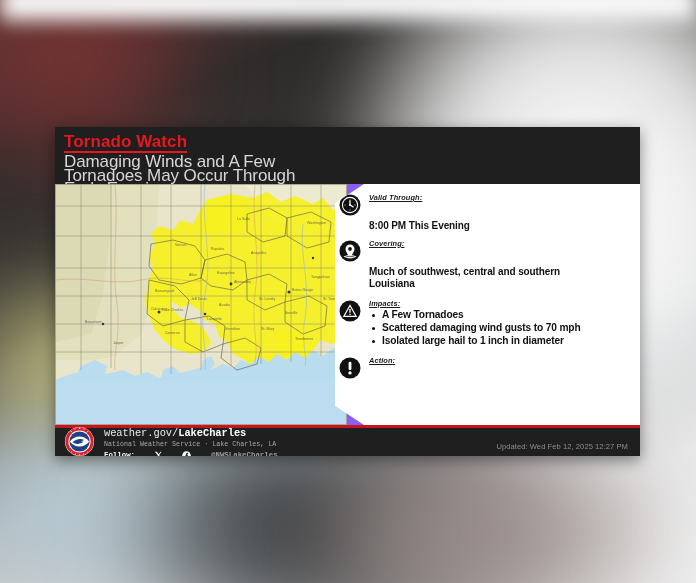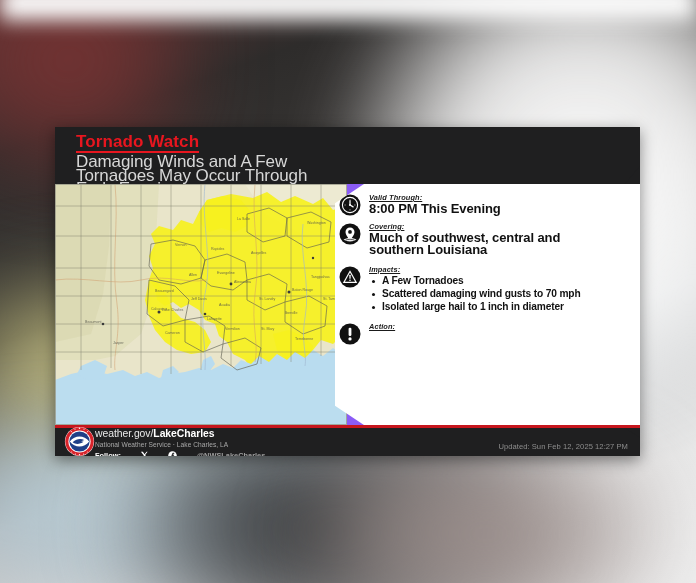--- a/index.html
+++ b/index.html
@@ -38,21 +38,21 @@
     box-shadow:0 4px 14px rgba(0,0,0,.45);
     background:#1f1f20;overflow:hidden;
   }
 
   
   .hdr{position:relative;height:57px;background:#1f1f20;}
   .hdr-clip{position:absolute;inset:0;background:#1f1f20;
     clip-path:polygon(0 0,100% 0,100% 68%,97.4% 100%,0 100%);}
   .hdr-red{position:absolute;left:0;top:57px;height:3px;width:100%;background:#c6161d;
     clip-path:polygon(0 0,100% 0,100% 100%,0 100%);}
-  .hdr-inner{position:relative;padding:5px 0 0 21px;}
+  .hdr-inner{position:relative;padding:5px 0 0 9px;}
   .title{
     display:inline-block;color:#e8161f;font-size:17px;font-weight:bold;
     letter-spacing:.1px;line-height:19px;border-bottom:2px solid #e8161f;padding-bottom:0px;
   }
   .subtitle{color:#d7d7d7;font-size:17px;line-height:13.6px;font-weight:400;
     margin-top:2px;max-width:272px;letter-spacing:-.1px;}
 
   
   .body-row{position:relative;height:241px;background:#8b5cf6;}
 
@@ -63,41 +63,41 @@
   
   .panel{
     position:absolute;left:280px;top:0;width:305px;height:241px;background:#ffffff;
     clip-path:polygon(9.5% 0,100% 0,100% 100%,9.5% 100%,0 92%,0 8%);
   }
   .panel-pad{padding:9px 8px 0 34px;}
   .sec{position:relative;margin-bottom:6px;}
   .sec .ico{position:absolute;left:-30px;top:1px;width:22px;height:22px;}
   .lbl{font-size:7.4px;font-weight:bold;font-style:italic;color:#1a1a1a;
     text-decoration:underline;letter-spacing:.1px;line-height:9px;}
-  .val{font-size:13px;font-weight:bold;color:#111;line-height:12.6px;margin-top:1px;
+  .val{font-size:10px;font-weight:bold;color:#111;line-height:12.6px;margin-top:18px;
     letter-spacing:-.1px;}
   ul.b1{list-style:none;margin:1px 0 0 0;padding:0;}
   ul.b1>li{position:relative;padding-left:13px;font-size:10.2px;font-weight:bold;color:#111;
     line-height:12.4px;margin-bottom:.5px;letter-spacing:-.15px;}
   ul.b1>li::before{content:"";position:absolute;left:3px;top:5px;width:3.4px;height:3.4px;
     background:#111;border-radius:50%;}
   ul.b2{list-style:none;margin:0;padding:0;}
   ul.b2>li{position:relative;padding-left:15px;font-size:9.1px;font-weight:bold;color:#111;
     line-height:11.2px;margin-bottom:0;letter-spacing:-.15px;}
   ul.b2>li::before{content:"";position:absolute;left:4px;top:4px;width:3.2px;height:3.2px;
     border:1px solid #333;border-radius:50%;background:transparent;box-sizing:border-box;}
 
   
   .ftr-red{height:3px;background:#c6161d;}
   .ftr{position:relative;height:28px;background:#1f1f20;}
   .ftr-clip{position:absolute;inset:0;background:#1f1f20;
     clip-path:polygon(0 0,97.4% 0,100% 34%,100% 100%,0 100%);}
   .ftr-inner{position:relative;display:flex;align-items:center;height:100%;padding-left:9px;}
   .logo{width:31px;height:31px;flex:0 0 31px;margin-top:-1px;}
-  .brand{line-height:1;}
+  .brand{margin-left:9px;line-height:1;font-family:Liberation Mono, monospace;}
   .brand .l1{font-size:10.4px;color:#e9e9e9;letter-spacing:-.05px;}
   .brand .l1 b{font-weight:bold;color:#ffffff;}
   .brand .l2{font-size:6.6px;color:#a8a8a8;margin-top:2px;letter-spacing:.05px;}
   .brand .l3{font-size:7.4px;color:#d9d9d9;margin-top:3px;display:flex;align-items:center;gap:19px;}
   .brand .l3 b{font-weight:bold;color:#fff;}
   .brand .l3 .handle{color:#9d9d9d;font-weight:bold;margin-left:1px;}
   .sico{display:inline-block;width:9px;height:9px;}
   .stamp{position:absolute;right:12px;bottom:5px;font-size:7.6px;color:#8d8d8d;letter-spacing:.05px;}
 </style>
 </head>
@@ -351,16 +351,16 @@
           </span>
           <span class="sico">
             <svg viewBox="0 0 12 12" width="9" height="9">
               <circle cx="6" cy="6" r="5.7" fill="#ffffff"></circle>
               <path d="M6.95 6.3h1.1l.16-1.35H6.95v-.78c0-.39.11-.66.67-.66h.72V2.3c-.12-.02-.55-.05-1.05-.05-1.04 0-1.75.63-1.75 1.8v1h-1.1V6.3h1.1v3.45h1.41z" fill="#1f1f20"></path>
             </svg>
           </span>
           <span class="handle">@NWSLakeCharles</span>
         </span>
       </span>
-      <span class="stamp">Updated: Sun Feb 12, 2025 12:27 PM</span>
+      <span class="stamp">Updated: Wed Feb 12, 2025 12:27 PM</span>
     </div>
   </div>
 </div>
 
 </body></html>

